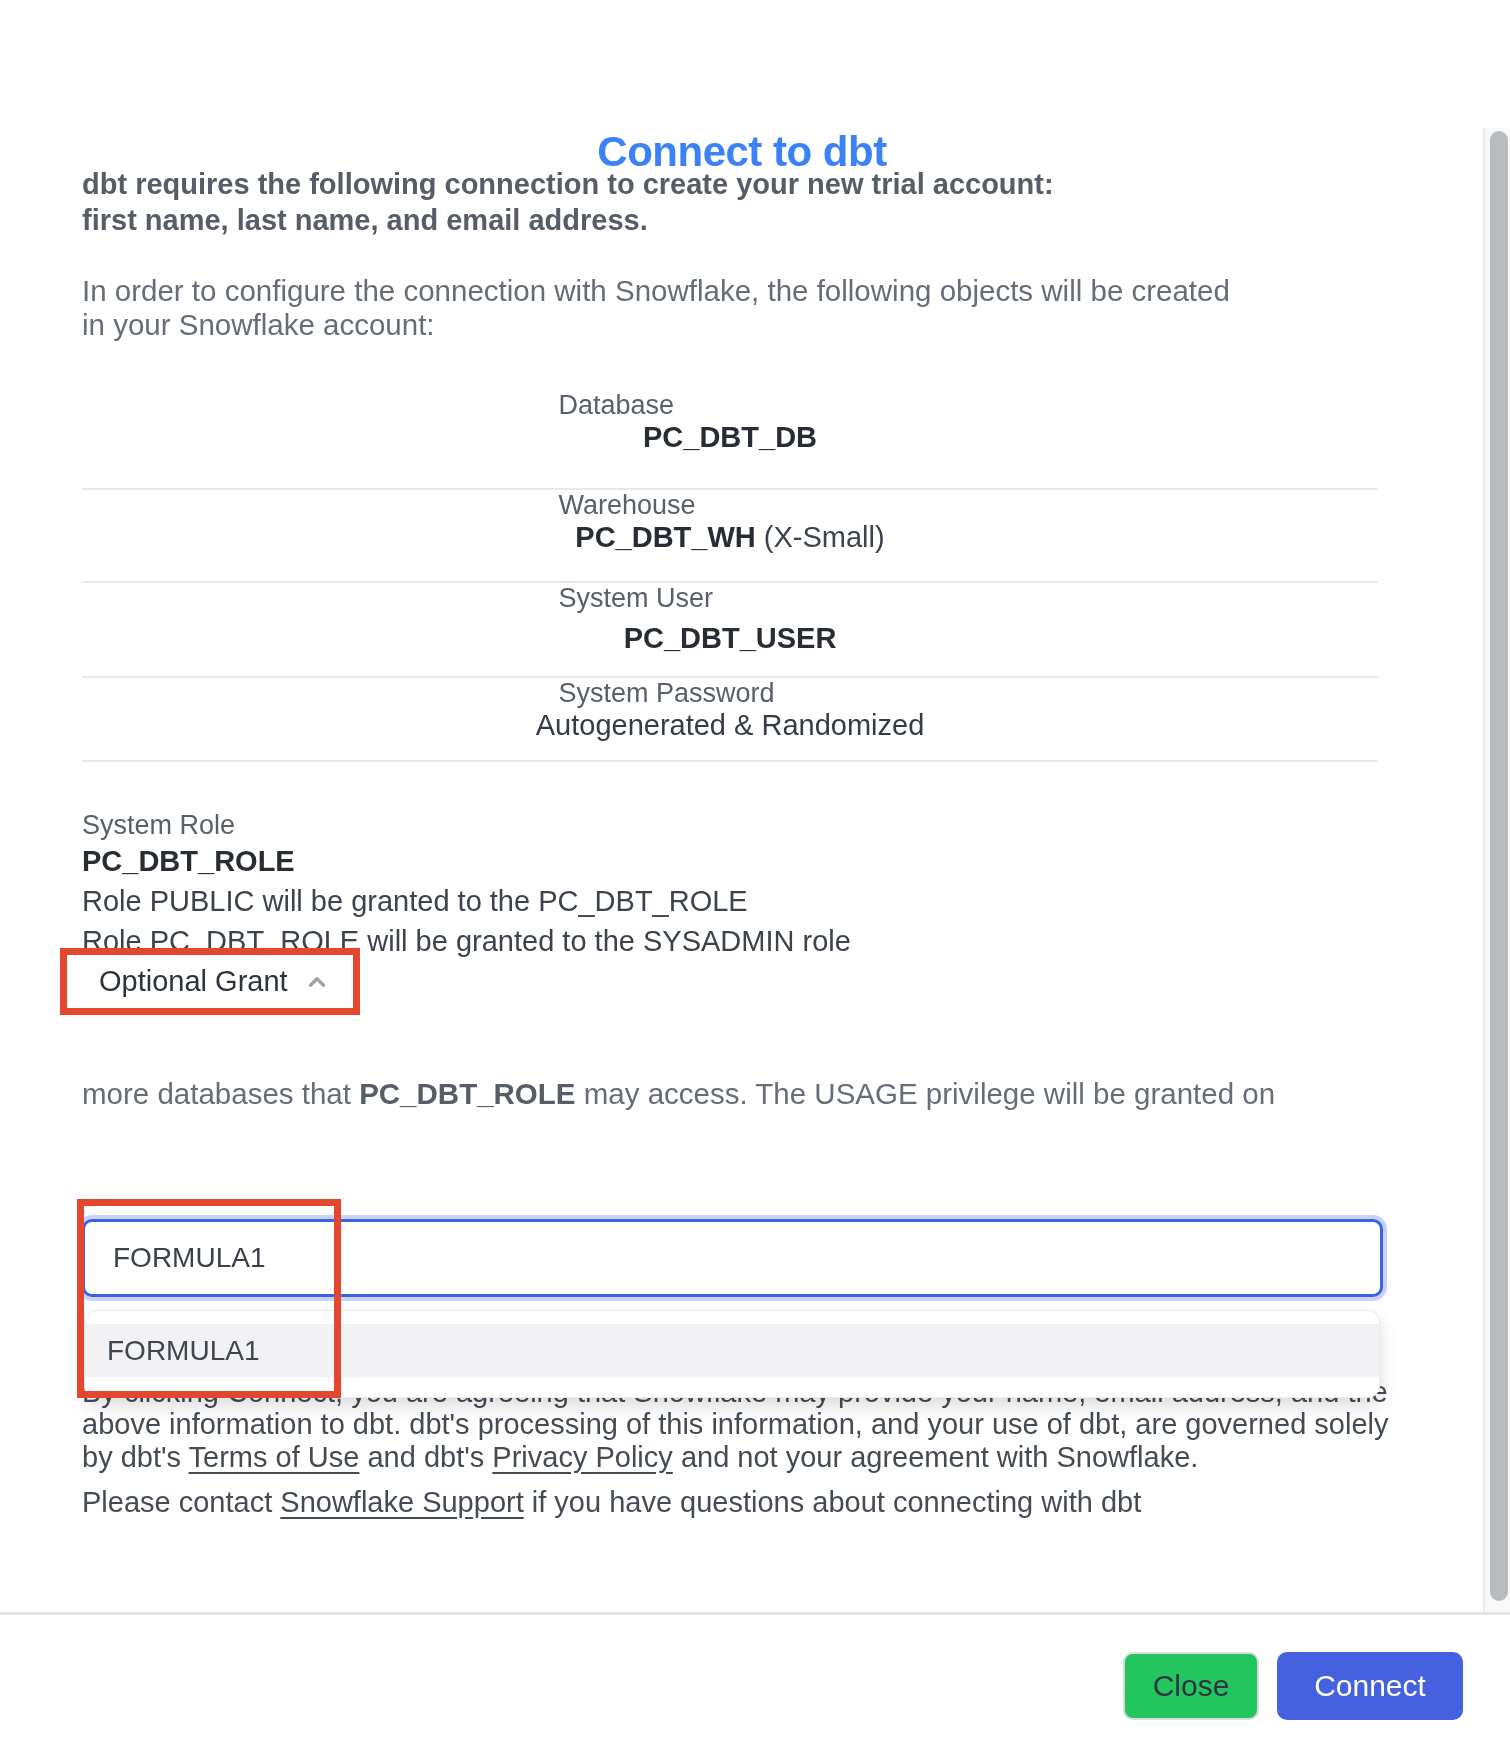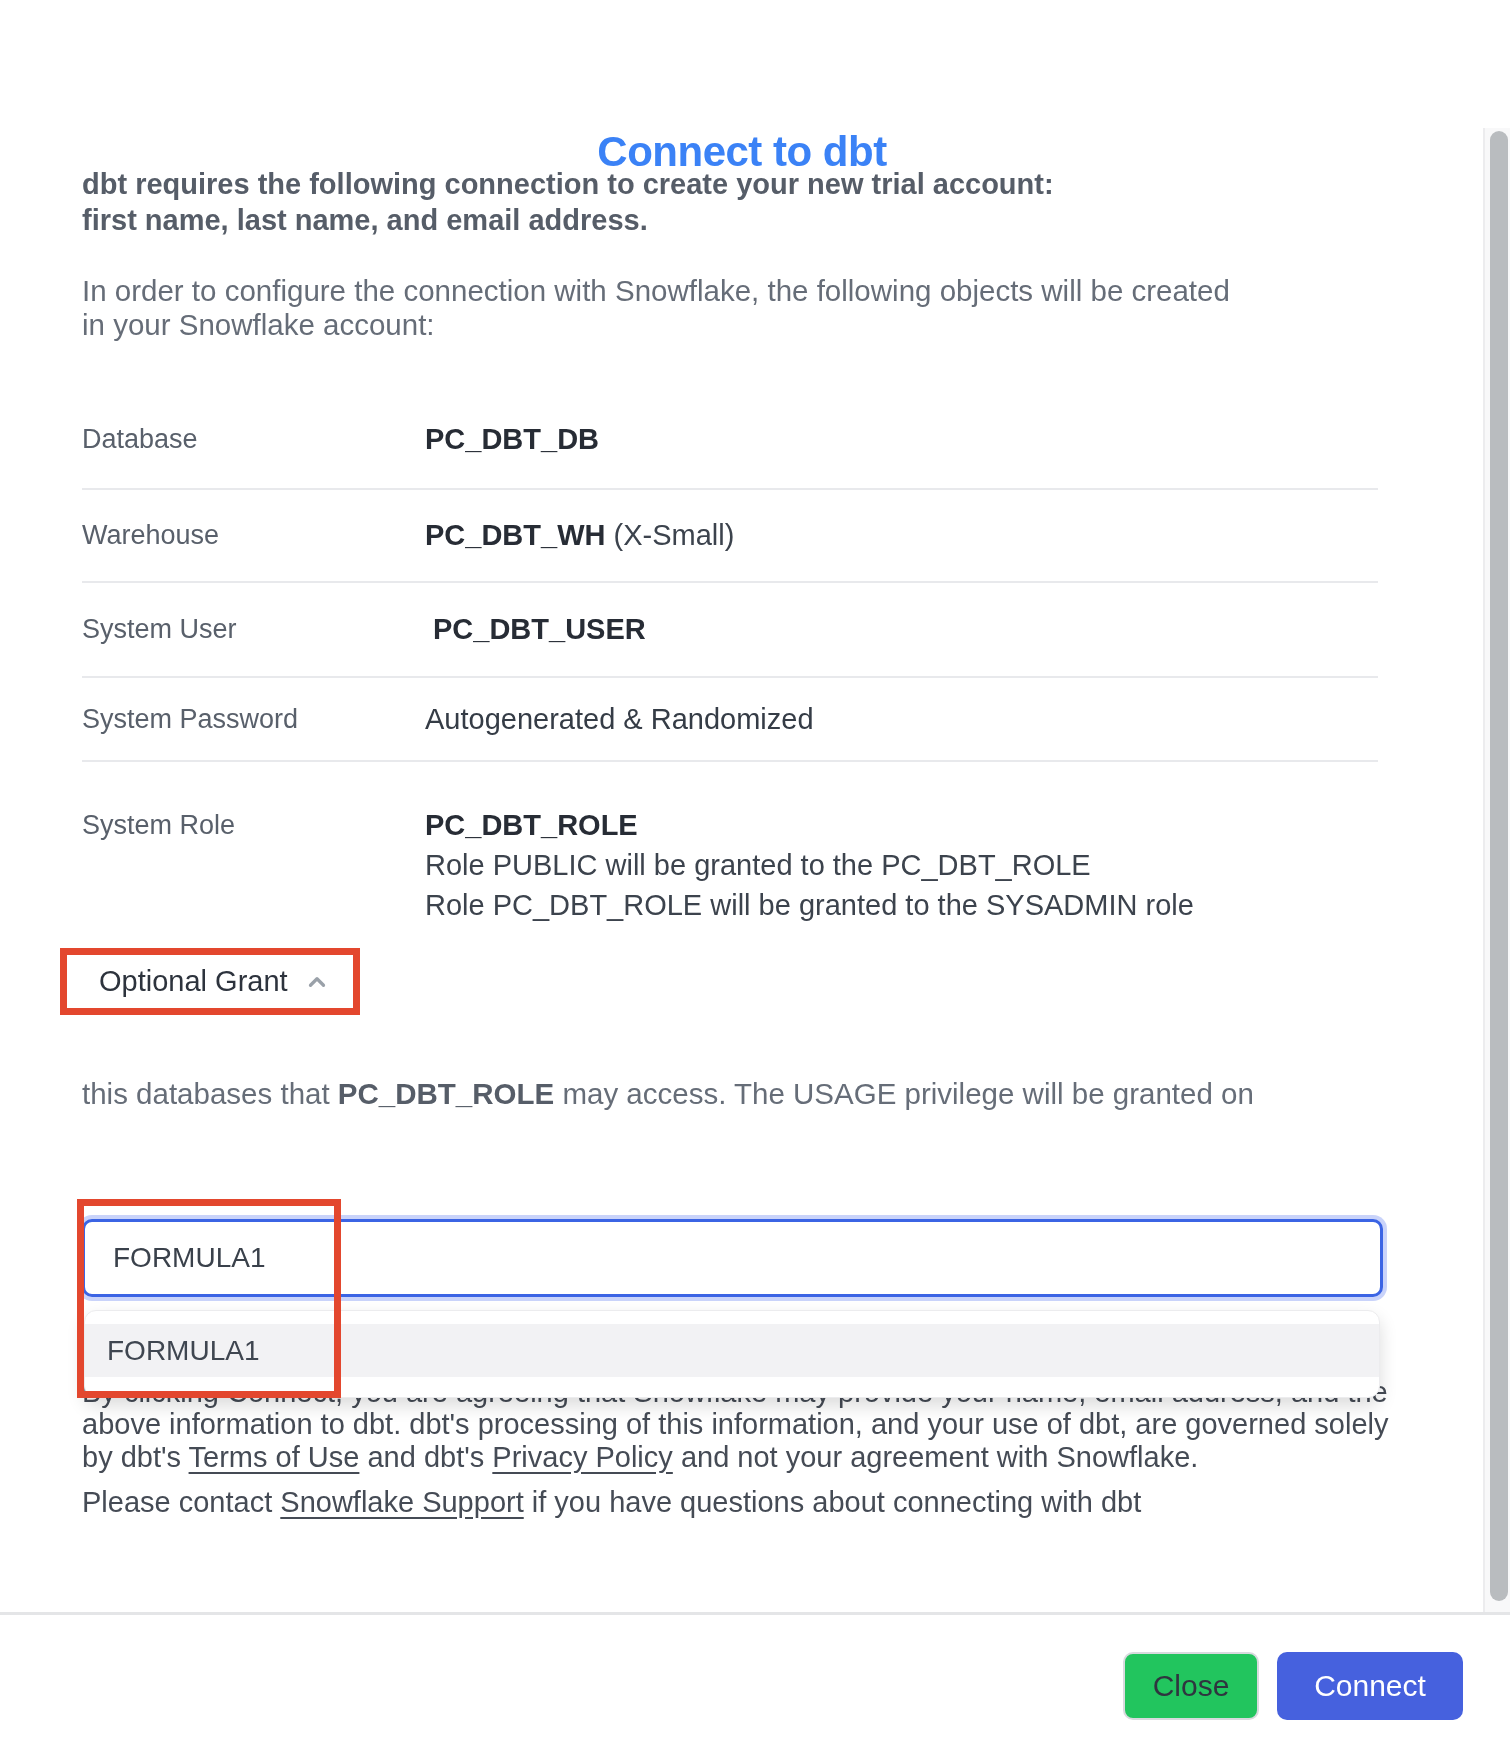--- a/index.html
+++ b/index.html
@@ -11,21 +11,21 @@
   }
   .abs{position:absolute;}
   
   .title{left:0;top:86px;width:1484px;text-align:center;
     font-size:42px;font-weight:bold;color:#3b82f6;letter-spacing:-0.5px;margin-top:42px;}
   
   .intro{left:82px;top:166px;font-size:29px;font-weight:bold;color:#565d68;line-height:36px;}
   .config-para{left:82px;top:274px;font-size:29.5px;color:#666d78;line-height:34px;}
   
   .objects-table{left:82px;top:390px;width:1296px;}
-  .obj-row{display:flex;align-items:center;border-bottom:2px solid #e8e9ec;}
+  .obj-row{display:flex;align-items:center;border-bottom:2px solid #e8e9ec;flex-direction:column;}
   .obj-row.last{border-bottom:none;align-items:flex-start;}
   .obj-label{width:343px;flex:none;font-size:27px;color:#59606b;}
   .obj-value{font-size:29px;font-weight:bold;color:#272c35;}
   .obj-value .suffix{font-weight:normal;color:#3c434d;}
   .obj-value.normal{font-weight:normal;color:#353c46;}
   .role-lines{font-size:29px;color:#3c434d;line-height:40px;}
   .role-lines .role-name{font-weight:bold;color:#272c35;}
   
   .grant-box{left:60px;top:948px;width:300px;height:67px;box-sizing:border-box;
     border:7px solid #e3472e;background:#ffffff;display:flex;align-items:center;
@@ -112,21 +112,21 @@
 <div class="abs grant-box">
   <span class="lbl">Optional Grant</span>
   <span class="chev">
     <svg width="26" height="26" viewBox="0 0 24 24" fill="none">
       <path d="M6 15 L12 9 L18 15" stroke="#9aa1a9" stroke-width="3" stroke-linecap="round" stroke-linejoin="round"></path>
     </svg>
   </span>
 </div>
 
 <div class="abs provide-para">
-  <div><span>this databases that </span><b>PC_DBT_ROLE</b><span> may access. The USAGE privilege will be granted on</span></div>
+  <div><span>more databases that </span><b>PC_DBT_ROLE</b><span> may access. The USAGE privilege will be granted on</span></div>
 </div>
 
 <div class="abs obscured-line">By clicking Connect, you are agreeing that Snowflake may provide your name, email address, and the</div>
 
 <input class="abs db-input" type="text" value="FORMULA1" style="">
 
 <div class="abs dd-panel">
   <div class="dd-option">FORMULA1</div>
 </div>
 

